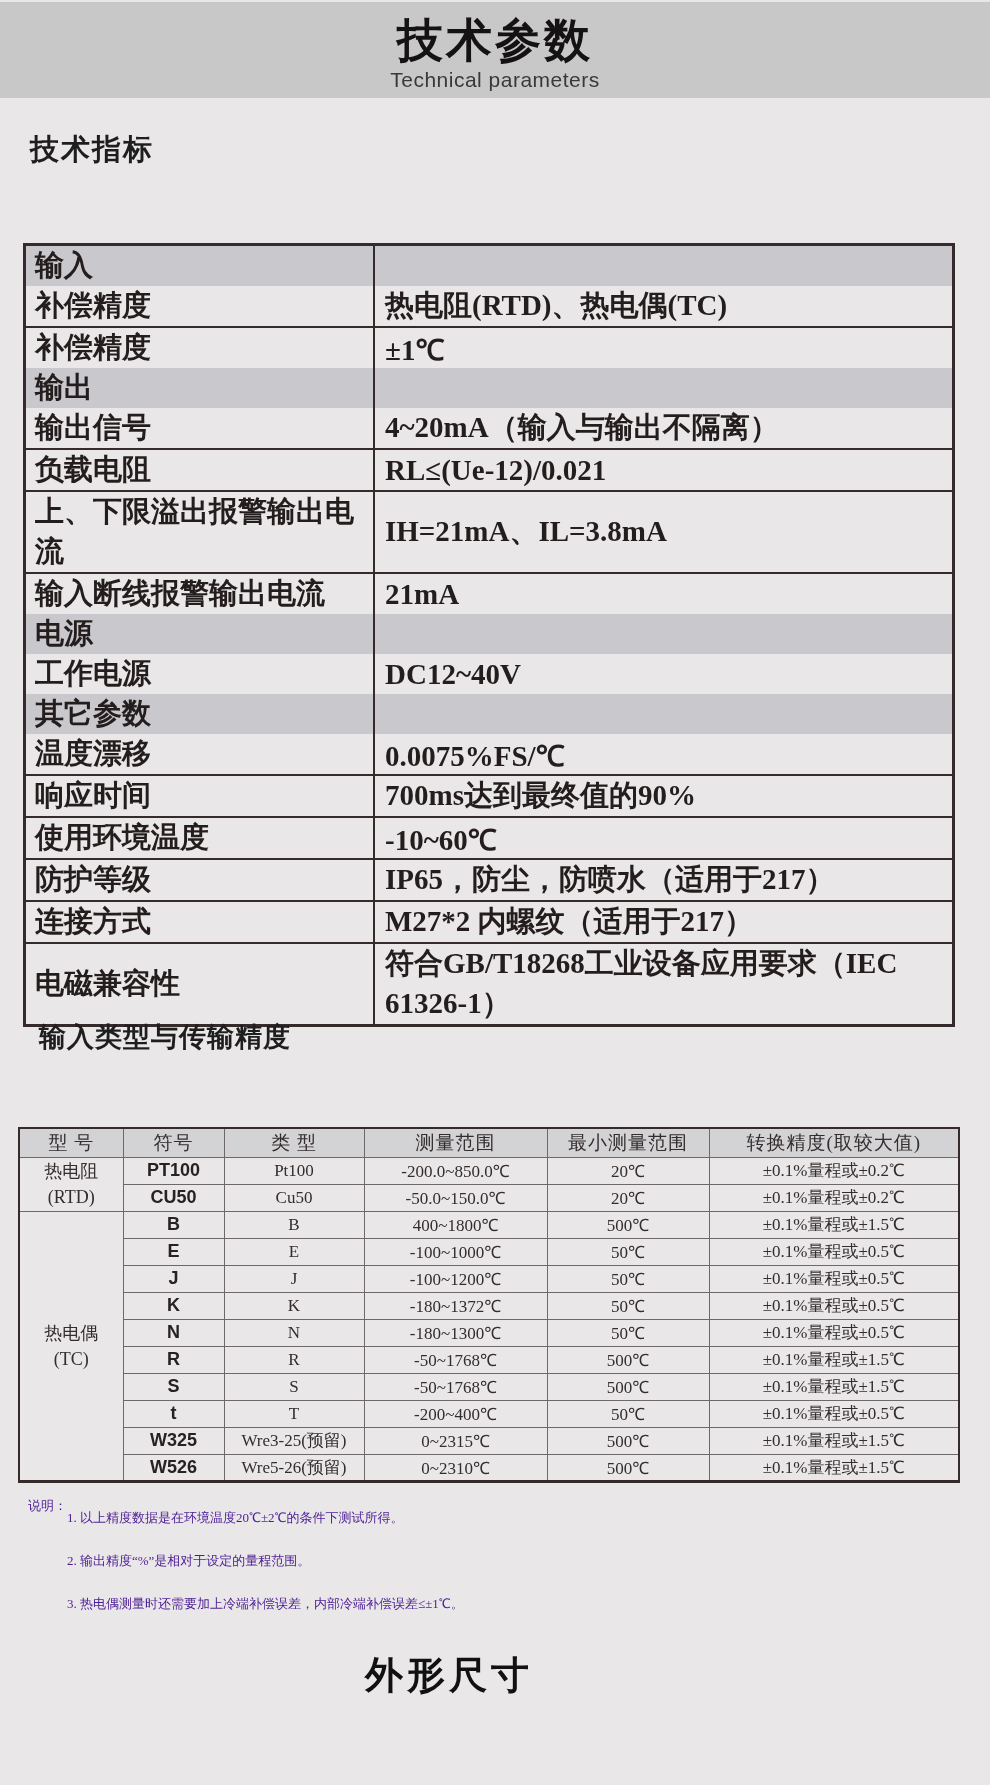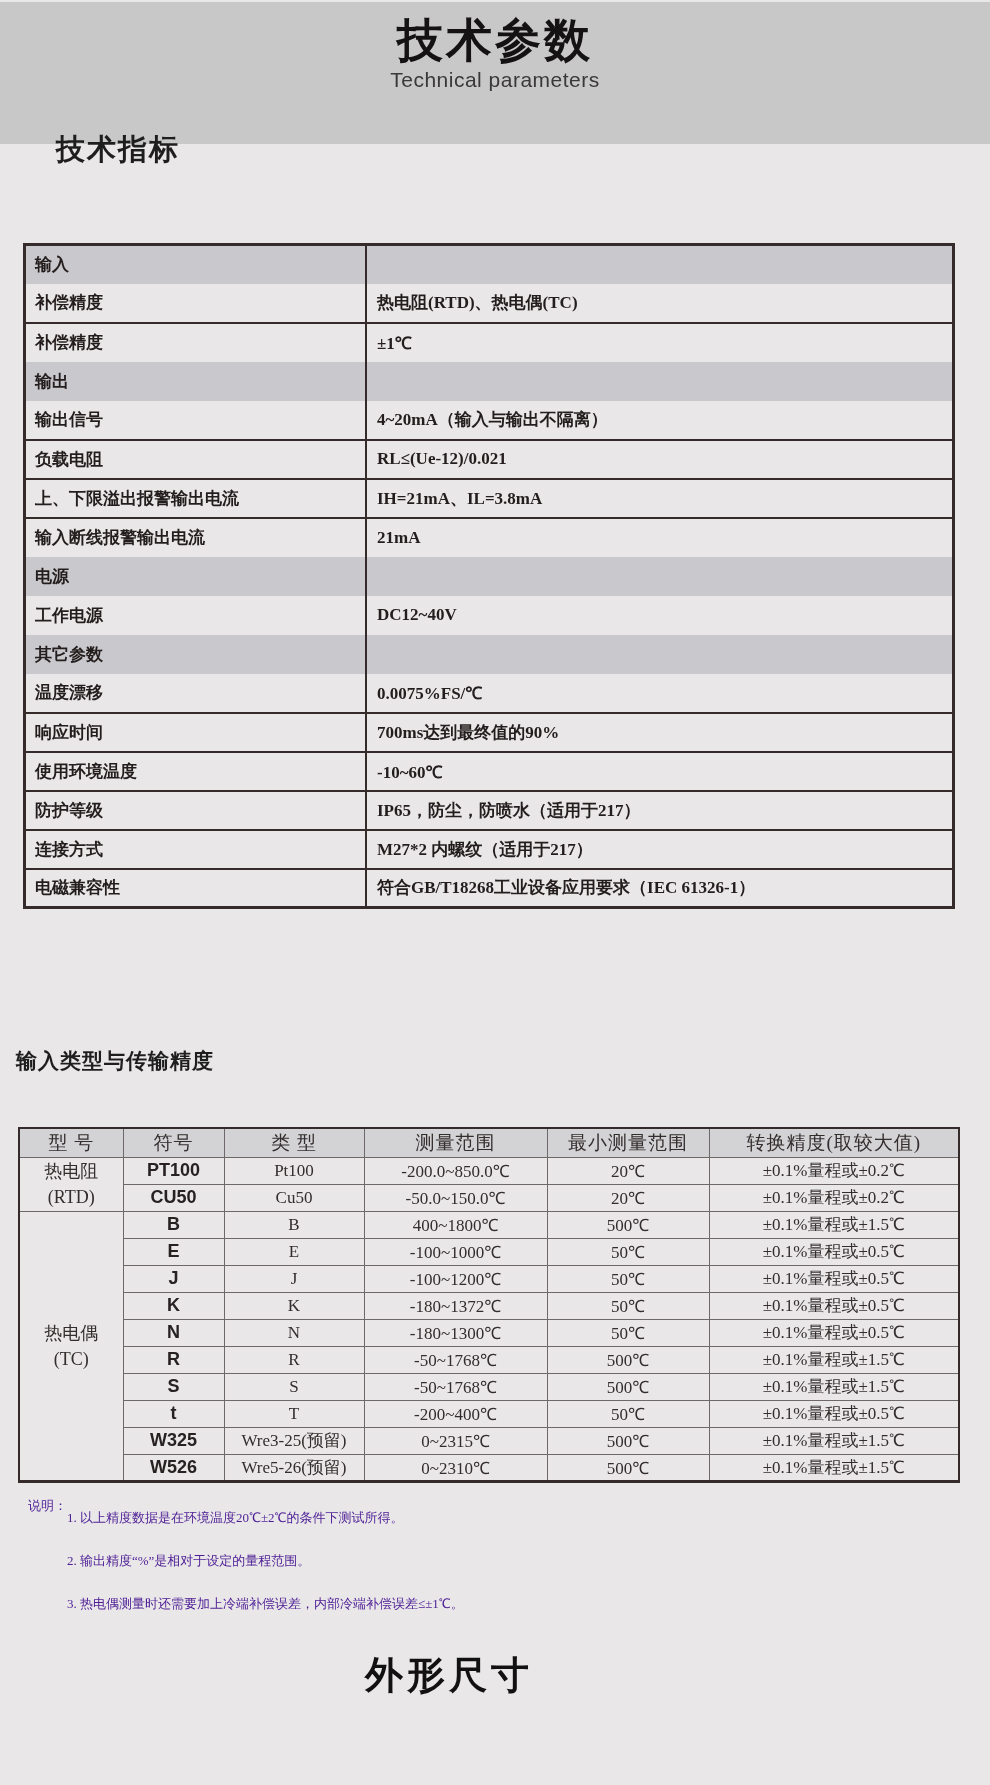--- a/index.html
+++ b/index.html
@@ -1,31 +1,31 @@
 <!DOCTYPE html>
 <html><head>
 <meta charset="utf-8">
 <style>
   html,body{margin:0;padding:0;}
   body{background:#e9e7e8;font-family:"Liberation Sans",sans-serif;}
   .page{position:relative;width:990px;height:1785px;background:#e9e7e8;overflow:hidden;margin:0 auto;}
 
   
-  .banner{position:absolute;left:0;top:2px;width:990px;height:142px;background:#c9c8c9;text-align:center;}
+  .banner{position:absolute;left:0;top:2px;width:990px;height:96px;background:#c9c8c9;text-align:center;}
   .banner .title{padding-top:12px;font-size:46px;font-weight:bold;color:#141213;letter-spacing:3px;line-height:52px;}
   .banner .subtitle{font-size:21px;color:#3a3839;margin-top:2px;letter-spacing:0.5px;}
 
-  .h-spec{position:absolute;left:30px;top:130px;font-size:29px;font-weight:600;color:#1f1e1e;letter-spacing:2px;margin-left:26px;}
-  .h-acc{position:absolute;left:16px;top:1019px;font-size:21px;font-weight:600;color:#1f1e1e;letter-spacing:1px;margin-top:28px;}
+  .h-spec{position:absolute;left:30px;top:130px;font-size:29px;font-weight:600;color:#1f1e1e;letter-spacing:2px;}
+  .h-acc{position:absolute;left:39px;top:1019px;font-size:27px;font-weight:600;color:#1f1e1e;letter-spacing:1px;}
   .h-dim{position:absolute;left:9px;top:1650px;width:880px;text-align:center;font-size:38px;font-weight:700;color:#121111;letter-spacing:4px;}
 
   
   .spec-table{position:absolute;left:23px;top:243px;width:932px;border-collapse:collapse;
               border:3px solid #362b2b;font-family:"Liberation Serif",serif;}
-  .spec-table td{padding:0 0 0 9px;vertical-align:middle;font-size:17px;font-weight:bold;color:#241d1d;}
+  .spec-table td{padding:0 8px 0 9px;vertical-align:middle;font-size:29px;font-weight:bold;color:#241d1d;}
   .spec-table tr{height:39px;}
   .spec-table tr.section td{background:#c9c8cc;}
   .spec-table tr.item td{background:#e9e7e8;}
   .spec-table tr.item + tr.item td{border-top:2px solid #362b2b;}
   .spec-table td.lbl{width:330px;border-right:2px solid #362b2b;}
   .spec-table td.val{padding-left:10px;}
 
   
   .acc-table{position:absolute;left:18px;top:1127px;width:940px;border-collapse:collapse;
              border:2px solid #362b2b;border-bottom-width:3px;font-family:"Liberation Serif",serif;

